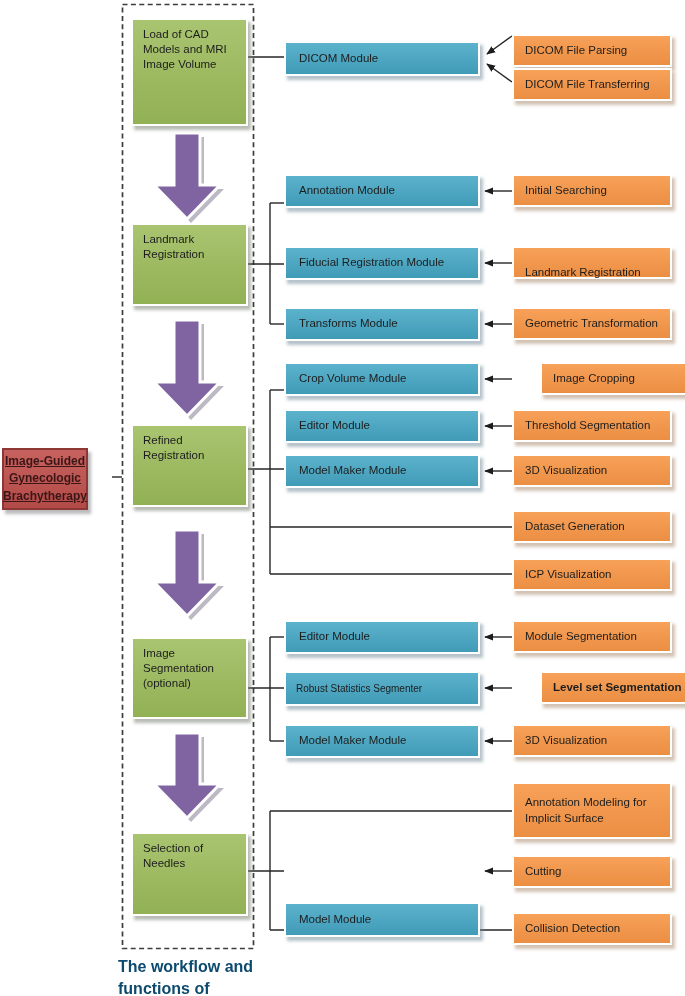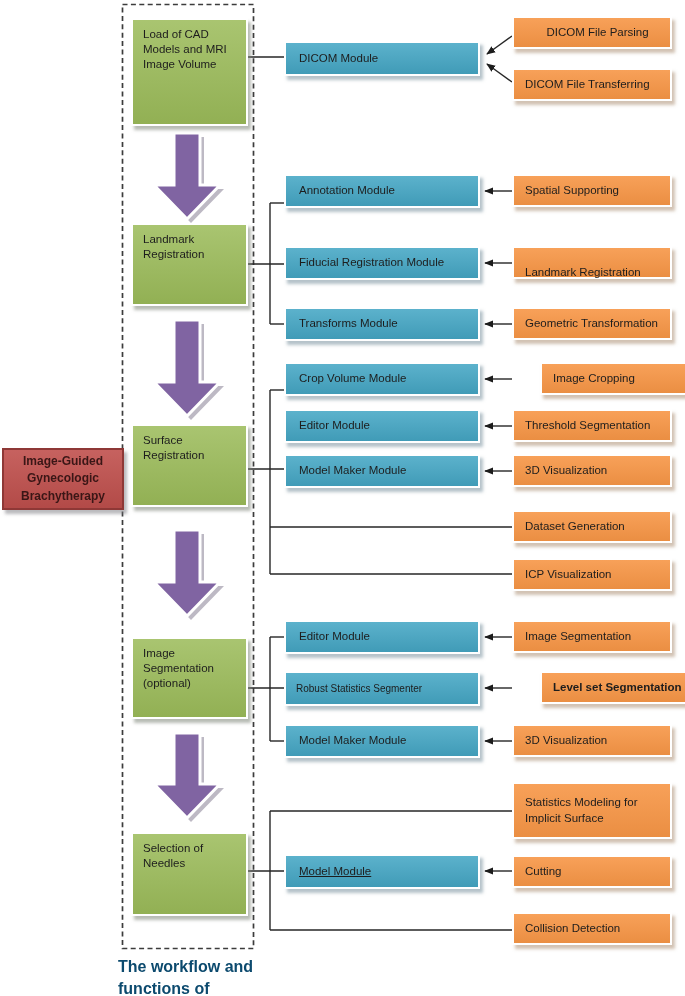--- a/index.html
+++ b/index.html
@@ -116,33 +116,33 @@
         <polygon points="174,530 200,530 200,582 220,582 187,616 154,582 174,582" transform="translate(4,4)" fill="#bdb9c4"></polygon>
         <polygon points="174,530 200,530 200,582 220,582 187,616 154,582 174,582" fill="var(--purple,#8064a2)" stroke="#fff" stroke-width="3"></polygon>
       </g>
       <g>
         <polygon points="174,733 200,733 200,784 220,784 187,818 154,784 174,784" transform="translate(4,4)" fill="#bdb9c4"></polygon>
         <polygon points="174,733 200,733 200,784 220,784 187,818 154,784 174,784" fill="var(--purple,#8064a2)" stroke="#fff" stroke-width="3"></polygon>
       </g>
     </g>
   </svg>
 
-  <div class="box red" style="left:2px;top:448px;width:122px;height:62px;">
+  <div class="box red" style="left:2px;top:448px;width:86px;height:62px;text-decoration:underline;">
     <span>Image-Guided Gynecologic Brachytherapy</span>
   </div>
 
   <div id="greenCol">
       <div class="box green" style="left: 131px; top: 18px; width: 117px; height: 108px;">
         <span>Load of CAD Models and MRI Image Volume</span>
       </div>
       <div class="box green" style="left: 131px; top: 223px; width: 117px; height: 83px;">
         <span>Landmark Registration</span>
       </div>
       <div class="box green" style="left: 131px; top: 424px; width: 117px; height: 83px;">
-        <span>Surface Registration</span>
+        <span>Refined Registration</span>
       </div>
       <div class="box green" style="left: 131px; top: 637px; width: 117px; height: 82px;">
         <span>Image Segmentation (optional)</span>
       </div>
       <div class="box green" style="left: 131px; top: 832px; width: 117px; height: 84px;">
         <span>Selection of Needles</span>
       </div>
     </div>
   <div id="blueCol">
       <div class="box blue" style="left: 284px; top: 41px; width: 196px; height: 35px;">
@@ -168,33 +168,33 @@
       </div>
       <div class="box blue" style="left: 284px; top: 620px; width: 196px; height: 34px;">
         <span>Editor Module</span>
       </div>
       <div class="box blue big" style="left: 284px; top: 671px; width: 196px; height: 35px;">
         <span>Robust Statistics Segmenter</span>
       </div>
       <div class="box blue" style="left: 284px; top: 724px; width: 196px; height: 34px;">
         <span>Model Maker Module</span>
       </div>
-      <div class="box blue" style="left: 284px; top: 854px; width: 196px; height: 35px; text-decoration: underline;">
+      <div class="box blue" style="left: 284px; top: 902px; width: 196px; height: 35px;">
         <span>Model Module</span>
       </div>
     </div>
   <div id="orangeCol">
-      <div class="box orange" style="left: 512px; top: 16px; width: 160px; height: 33px; justify-content: center;">
+      <div class="box orange" style="left: 512px; top: 34px; width: 160px; height: 33px;">
         <span style="white-space: normal;">DICOM File Parsing</span>
       </div>
       <div class="box orange" style="left: 512px; top: 68px; width: 160px; height: 33px;">
         <span style="white-space: normal;">DICOM File Transferring</span>
       </div>
       <div class="box orange" style="left: 512px; top: 174px; width: 160px; height: 33px;">
-        <span style="white-space: normal;">Spatial Supporting</span>
+        <span style="white-space: normal;">Initial Searching</span>
       </div>
       <div class="box orange" style="left: 512px; top: 246px; width: 160px; height: 33px;">
         <span style="white-space: normal; margin-top: 20px;">Landmark Registration</span>
       </div>
       <div class="box orange" style="left: 512px; top: 307px; width: 160px; height: 33px;">
         <span style="white-space: normal;">Geometric Transformation</span>
       </div>
       <div class="box orange" style="left: 540px; top: 362px; width: 160px; height: 33px;">
         <span style="white-space: normal;">Image Cropping</span>
       </div>
@@ -204,30 +204,30 @@
       <div class="box orange" style="left: 512px; top: 454px; width: 160px; height: 33px;">
         <span style="white-space: normal;">3D Visualization</span>
       </div>
       <div class="box orange" style="left: 512px; top: 510px; width: 160px; height: 33px;">
         <span style="white-space: normal;">Dataset Generation</span>
       </div>
       <div class="box orange" style="left: 512px; top: 558px; width: 160px; height: 33px;">
         <span style="white-space: normal;">ICP Visualization</span>
       </div>
       <div class="box orange" style="left: 512px; top: 620px; width: 160px; height: 33px;">
-        <span style="white-space: normal;">Image Segmentation</span>
+        <span style="white-space: normal;">Module Segmentation</span>
       </div>
       <div class="box orange" style="left: 540px; top: 671px; width: 160px; height: 33px; font-weight: bold;">
         <span style="white-space: normal;">Level set Segmentation</span>
       </div>
       <div class="box orange" style="left: 512px; top: 724px; width: 160px; height: 33px;">
         <span style="white-space: normal;">3D Visualization</span>
       </div>
       <div class="box orange" style="left: 512px; top: 782px; width: 160px; height: 57px;">
-        <span style="white-space: normal;">Statistics Modeling for Implicit Surface</span>
+        <span style="white-space: normal;">Annotation Modeling for Implicit Surface</span>
       </div>
       <div class="box orange" style="left: 512px; top: 855px; width: 160px; height: 33px;">
         <span style="white-space: normal;">Cutting</span>
       </div>
       <div class="box orange" style="left: 512px; top: 912px; width: 160px; height: 33px;">
         <span style="white-space: normal;">Collision Detection</span>
       </div>
     </div>
 
   <div class="caption" style="left:118px;top:956px;width:140px;">The workflow and functions of iGyne</div>

